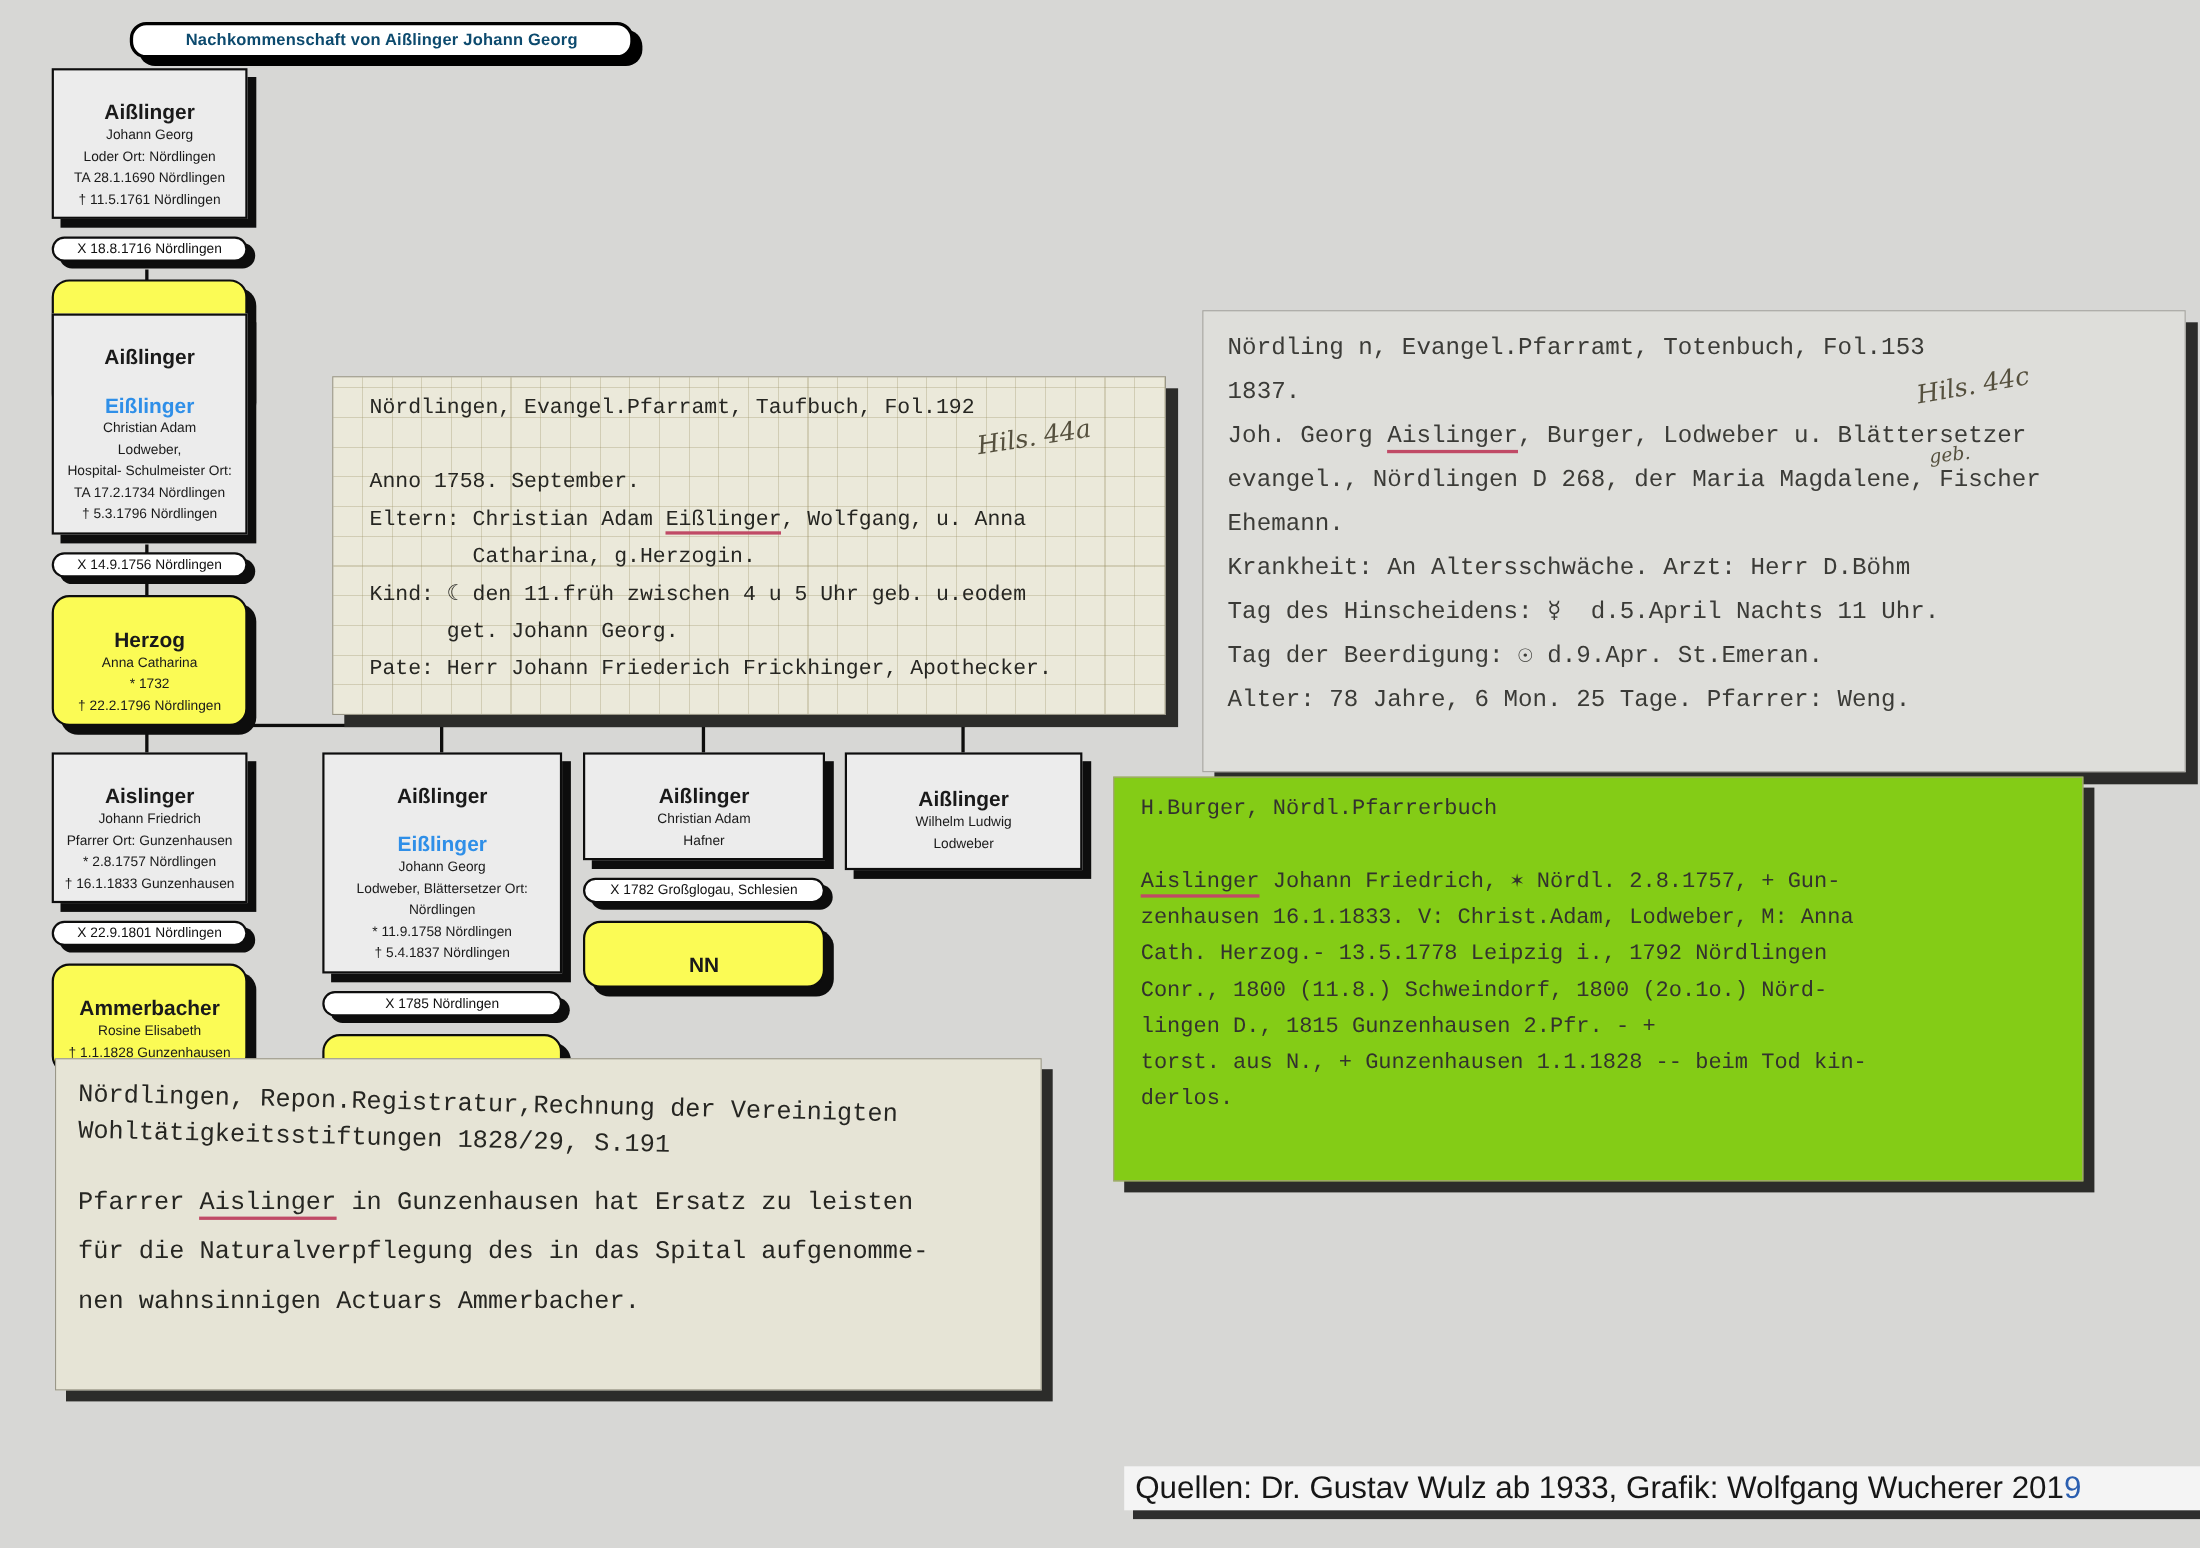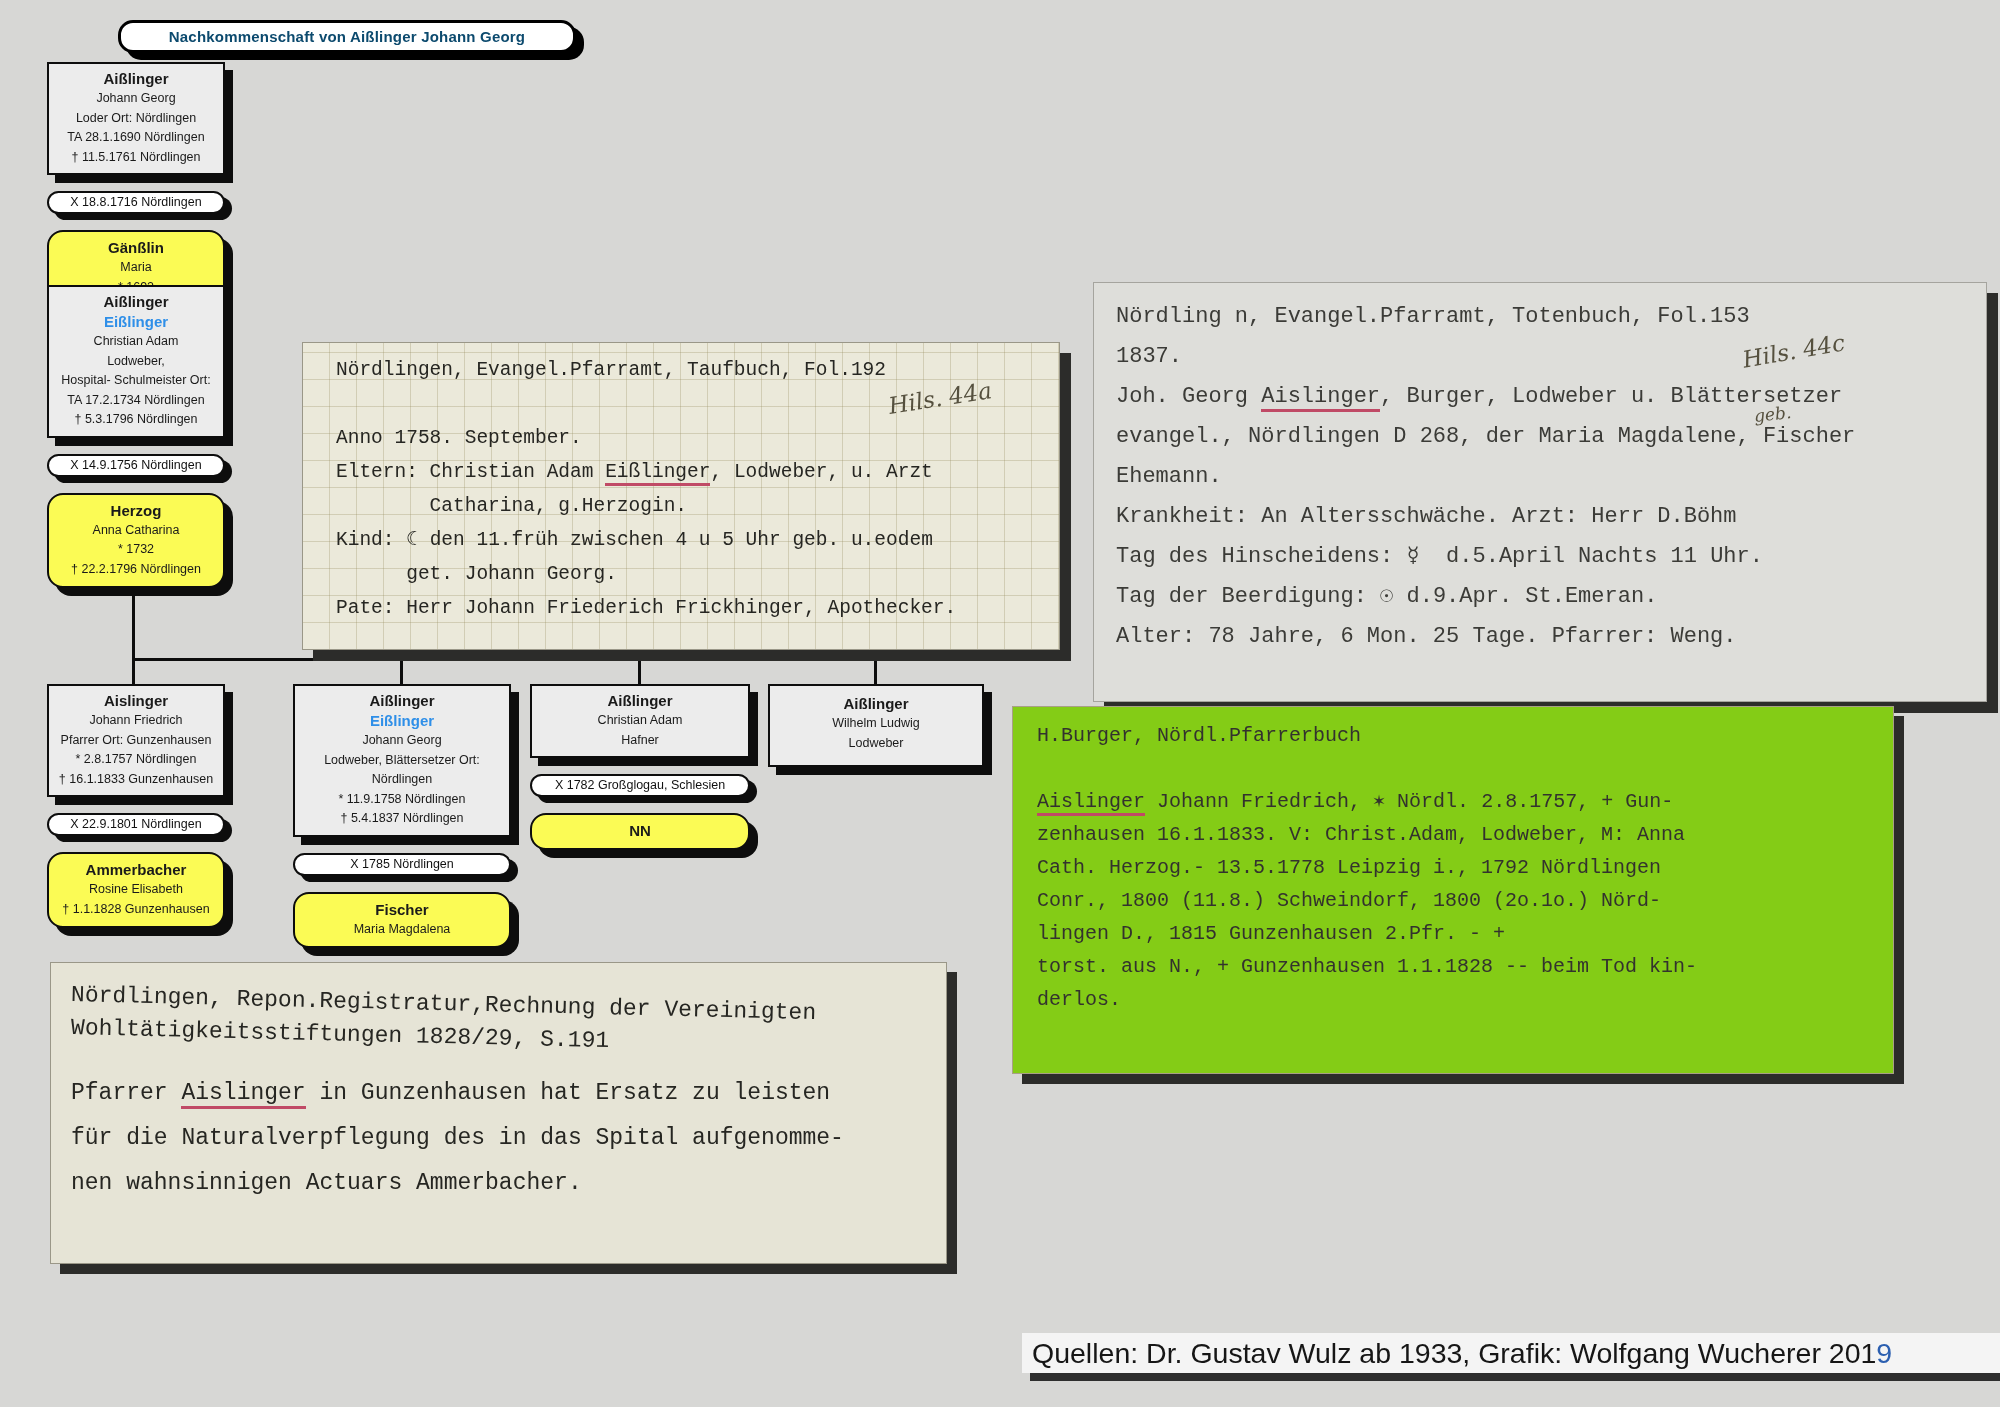--- a/index.html
+++ b/index.html
@@ -17,21 +17,21 @@
 
   
   .unit{position:absolute;z-index:2;}
   .gbox{background:#ececec;border:2px solid #0d0d0d;box-shadow:8px 8px 0 #0d0d0d;
     padding:5px 2px 6px 2px;text-align:center;color:#1a1a1a;}
   .ybox{background:#fbfb55;border:2px solid #0d0d0d;border-radius:16px;box-shadow:8px 8px 0 #0d0d0d;
     padding:6px 2px 7px 2px;text-align:center;color:#1a1a1a;}
   .pill{background:#fff;border:2px solid #0d0d0d;border-radius:999px;box-shadow:7px 6px 0 #0d0d0d;
     margin:16px 0;text-align:center;font-size:12.5px;line-height:17px;padding:1px 2px;color:#111;}
   .pill.sq{border-radius:15px;}
-  .surname{font-weight:bold;font-size:15px;line-height:20px;}
+  .surname{font-weight:bold;font-size:19px;line-height:20px;margin-top:24px;}
   .surname.alt{color:#2f8fe8;font-weight:bold;}
   .surname.alt:empty{display:none;}
   .plines .line{font-size:12.5px;line-height:19.5px;white-space:nowrap;}
   .plines .line:empty{min-height:6px;}
 
   
   .paper{position:absolute;z-index:2;color:#262622;overflow:hidden;
     font-family:"Liberation Mono","DejaVu Sans Mono",monospace;}
   .paper .docline{white-space:pre;}
   .paper .docline:empty::after{content:"\00a0";}
@@ -189,21 +189,21 @@
           <div class="line">Lodweber</div>
         </div>
     </div>
   </div>
 
   <div class="paper doc-taufbuch">
     <div>
         <div class="docline"><span>Nördlingen, Evangel.Pfarramt, Taufbuch, Fol.192</span></div>
         <div class="docline"></div>
         <div class="docline"><span>Anno 1758. September.</span></div>
-        <div class="docline"><span>Eltern: Christian Adam </span><span class="u">Eißlinger</span><span>, Lodweber, u. Arzt</span></div>
+        <div class="docline"><span>Eltern: Christian Adam </span><span class="u">Eißlinger</span><span>, Wolfgang, u. Anna</span></div>
         <div class="docline"><span>        Catharina, g.Herzogin.</span></div>
         <div class="docline"><span>Kind: ☾ den 11.früh zwischen 4 u 5 Uhr geb. u.eodem</span></div>
         <div class="docline"><span>      get. Johann Georg.</span></div>
         <div class="docline"><span>Pate: Herr Johann Friederich Frickhinger, Apothecker.</span></div>
       </div>
     <div class="hw" style="left:585px;top:42px;font-size:23px;transform:rotate(-9deg);">Hils. 44a</div>
   </div>
 
   <div class="paper doc-totenbuch">
     <div>

